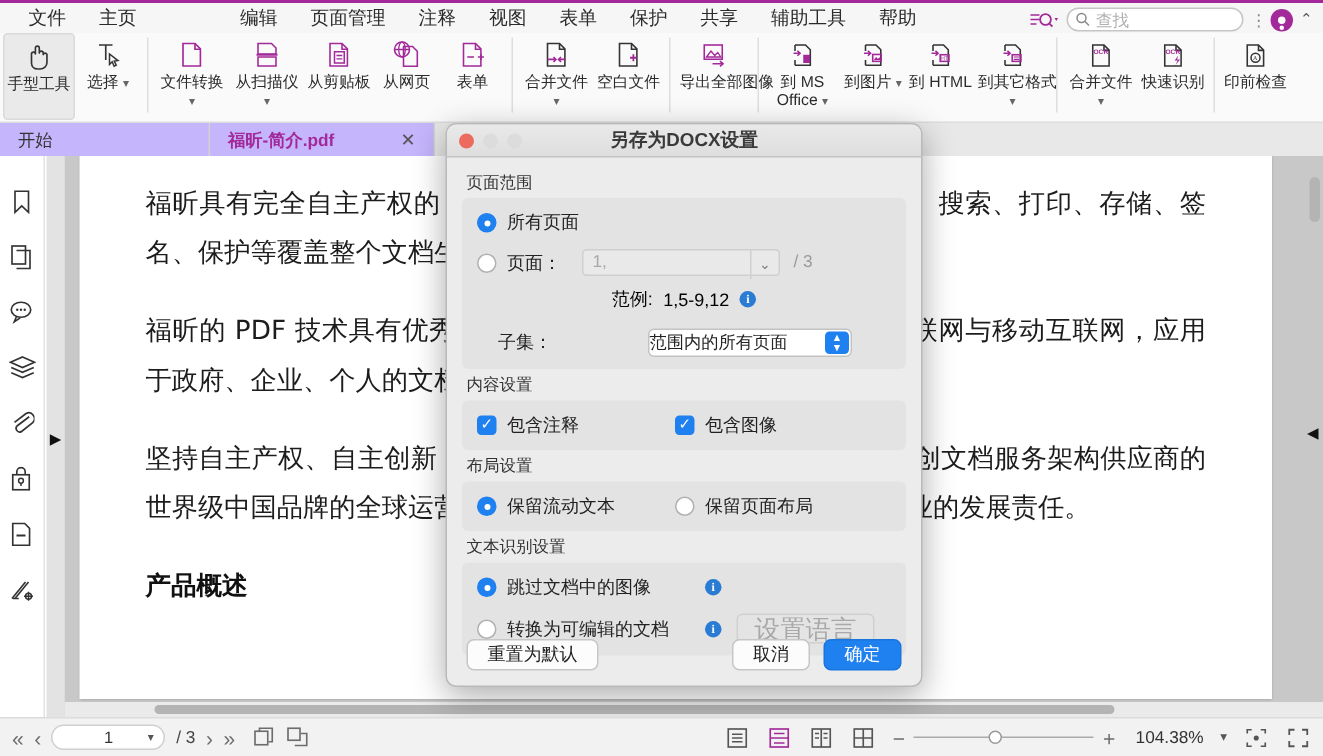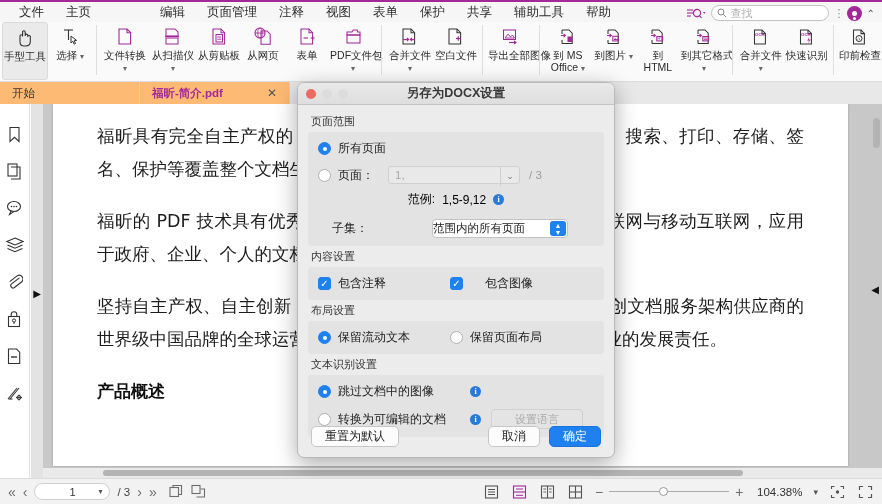--- a/index.html
+++ b/index.html
@@ -63,21 +63,21 @@
   .rb .lb .car{ color:#666; font-size:8px; }
   .rsep{ width:1px; height:50px; background:#dedede; margin:3px 4px 0 4px; }
 
   
   .tabbar{
     position:absolute; top:82px; left:0; width:882px; height:22px;
     background:#e8e8e8; display:flex; align-items:flex-end;
   }
   .tab{
     height:22px; display:flex; align-items:center; padding:0 12px;
-    font-size:11.5px; color:#333; background:#fdba74; border-right:1px solid #d2d2d2;
+    font-size:11.5px; color:#333; background:#c4b5fd; border-right:1px solid #d2d2d2;
     min-width:140px;
   }
   .tab.doc{ color:#a3289a; font-weight:bold; min-width:150px; justify-content:space-between; }
   .tab .x{ color:#555; font-size:12px; margin-left:14px; font-weight:normal;}
 
   
   .sidebar{
     position:absolute; top:104px; left:0; width:30px; height:374px;
     background:#fff; border-right:1px solid #e2e2e2;
     display:flex; flex-direction:column; align-items:center; padding-top:20px; gap:17px;
@@ -211,21 +211,21 @@
     border-radius:4px; display:flex; align-items:center; padding:0 0;
     font-size:11.5px; color:#222; position:relative;margin-left:32px;
   }
   .sel-box .arrs{
     position:absolute; right:1px; top:1px; width:16px; height:15px;
     background:#1f80f0; border-radius:3px; color:#fff; font-size:7px;
     display:flex; flex-direction:column; align-items:center; justify-content:center; line-height:7px;
   }
   .lang-btn{
     width:92px; height:20px; background:#e4e4e4; border:1px solid #d0d0d0;
-    border-radius:4px; font-size:11px; color:#a9a9a9;
+    border-radius:4px; font-size:17px; color:#a9a9a9;
     display:flex; align-items:center; justify-content:center;
   }
   .dlg-foot{
     position:absolute; bottom:0; left:0; width:100%; height:42px;
     display:flex; align-items:center; padding:0 13px;
   }
   .btn{
     height:21px; border-radius:5px; border:1px solid #c6c6c6; background:#fcfcfc;
     font-size:12px; color:#222; display:flex; align-items:center;
     justify-content:center; padding:0 13px; cursor:default;
@@ -355,29 +355,20 @@
           <path d="M4 3 h8 l3.6 3.6 v11.4 h-11.6 z" fill="none" stroke="#a3289a" stroke-width="1.05"></path>
           <path d="M12 3 v3.8 h3.6" fill="none" stroke="#a3289a" stroke-width="1.05"></path>
           <line x1="6.5" y1="12" x2="11" y2="12" stroke="#a3289a" stroke-width="1.1"></line>
           <line x1="13.6" y1="12" x2="17.6" y2="12" stroke="#a3289a" stroke-width="1.1"></line>
           <line x1="15.6" y1="10" x2="15.6" y2="14" stroke="#a3289a" stroke-width="1.1"></line>
         </svg>
       </div>
       <div class="lb">表单</div>
     </div>
 
-    <div class="rb">
-      <div class="ic">
-        <svg width="21" height="21" viewBox="0 0 21 21">
-          <path d="M4 6 h5 l1.2 -2 h4 l0.5 2 h2.3 v3 h-13 z" fill="none" stroke="#a3289a" stroke-width="1.05"></path>
-          <rect x="4" y="9" width="13" height="8" fill="none" stroke="#a3289a" stroke-width="1.05"></rect>
-        </svg>
-      </div>
-      <div class="lb"><span>PDF文件包</span> <span class="car">▾</span></div>
-    </div>
 
     <div class="rsep"></div>
 
     <div class="rb">
       <div class="ic">
         <svg width="21" height="21" viewBox="0 0 21 21">
           <path d="M4 3 h8 l3.6 3.6 v11.4 h-11.6 z" fill="none" stroke="#333" stroke-width="1.05"></path>
           <path d="M12 3 v3.8 h3.6" fill="none" stroke="#333" stroke-width="1.05"></path>
           <line x1="4" y1="13.6" x2="9" y2="13.6" stroke="#a3289a" stroke-width="1.1"></line>
           <path d="M8 12 l1.6 1.6 l-1.6 1.6" fill="none" stroke="#a3289a" stroke-width="1.1"></path>
@@ -642,21 +633,21 @@
         </div>
       </div>
 
       <div class="grp-lb">内容设置</div>
       <div class="grp">
         <div class="row">
           <span style="display:flex;align-items:center;width:132px;">
             <span class="cbx on"></span>
             <span class="ctl-lb">包含注释</span>
           </span>
-          <span style="display:flex;align-items:center;gap:15px;">
+          <span style="display:flex;align-items:center;">
             <span class="cbx on"></span>
             <span class="ctl-lb">包含图像</span>
           </span>
         </div>
       </div>
 
       <div class="grp-lb">布局设置</div>
       <div class="grp">
         <div class="row">
           <span style="display:flex;align-items:center;width:132px;text-align:center;">

